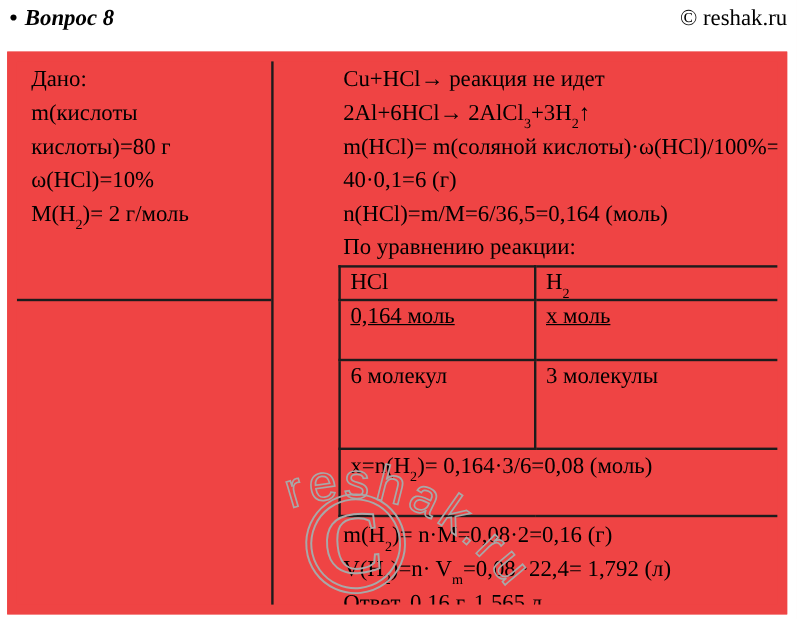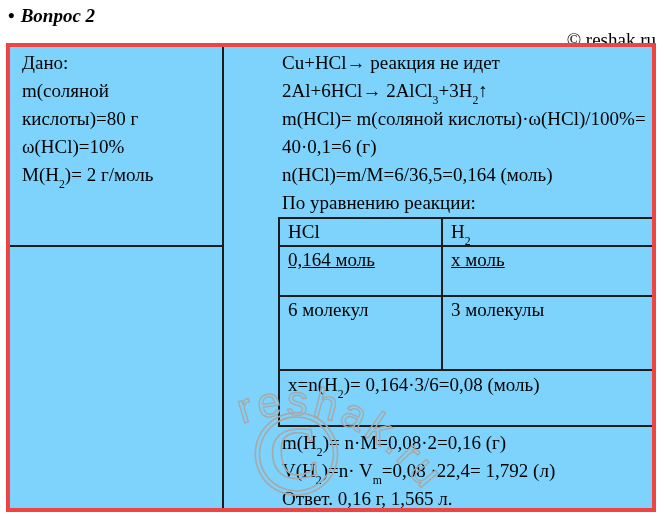--- a/index.html
+++ b/index.html
@@ -4,26 +4,26 @@
 <style>
   html,body { margin:0; padding:0; background:#ffffff; }
   .page {
     position:relative; width:664px; height:516px; overflow:hidden;
     background:#ffffff; color:#000;
     font-family:"Liberation Serif","DejaVu Serif",serif;
   }
   .hdr { position:absolute; top:5px; left:8px; right:8px; height:26px; }
   .q-title { position:absolute; left:0; top:0; font-size:19px; font-weight:bold; font-style:italic; white-space:nowrap; }
   .q-title .bullet { font-style:normal; margin-right:6px; }
-  .site-credit { position:absolute; right:0; top:0; font-size:19px; white-space:nowrap;margin-top:24px; }
+  .site-credit { position:absolute; right:0; top:0; font-size:19px; white-space:nowrap; }
 
   .doc-table {
     position:absolute; left:6px; top:43px; width:650px; height:469px;
-    border:4px solid #ef4444; box-sizing:border-box; display:flex;
-    background:#7dd3fc; overflow:hidden;
+    border:8px solid #ef4444; box-sizing:border-box; display:flex;
+    background:#ef4444; overflow:hidden;
   }
   .col-left { width:214px; flex:none; border-right:2px solid #1c1c1c; box-sizing:border-box; }
   .col-right { flex:1; padding:2px 6px 0 10px; box-sizing:border-box; overflow:hidden;margin-left:48px; }
 
   .given { height:200px; box-sizing:border-box; border-bottom:2px solid #1c1c1c; padding:2px 2px 0 12px; overflow:hidden; }
   .find { padding:4px 2px 0 12px; }
 
   .line { font-size:19px; line-height:28px; white-space:nowrap; }
   sub { font-size:0.62em; line-height:0; position:relative; top:0.22em; }
 
@@ -50,31 +50,31 @@
     pointer-events:none; transform:rotate(-6deg);
   }
 </style>
 </head>
 <body>
 
 <div class="page">
 
   <div class="hdr">
     <div class="q-title">
-      <span class="bullet">•</span><span>Вопрос 2</span>
+      <span class="bullet">•</span><span>Вопрос 8</span>
     </div>
     <div class="site-credit">© reshak.ru</div>
   </div>
 
   <div class="doc-table">
 
     <div class="col-left">
       <div class="given">
         <div class="line">Дано:</div>
-        <div class="line">m(соляной</div>
+        <div class="line">m(кислоты</div>
         <div class="line">кислоты)=80 г</div>
         <div class="line">ω(HCl)=10%</div>
         <div class="line">M(H<sub>2</sub>)= 2 г/моль</div>
       </div>
     </div>
 
     <div class="col-right">
       <div class="line">Cu+HCl→ реакция не идет</div>
       <div class="line">2Al+6HCl→ 2AlCl<sub>3</sub>+3H<sub>2</sub>↑</div>
       <div class="line">m(HCl)= m(соляной кислоты)·ω(HCl)/100%=</div>

